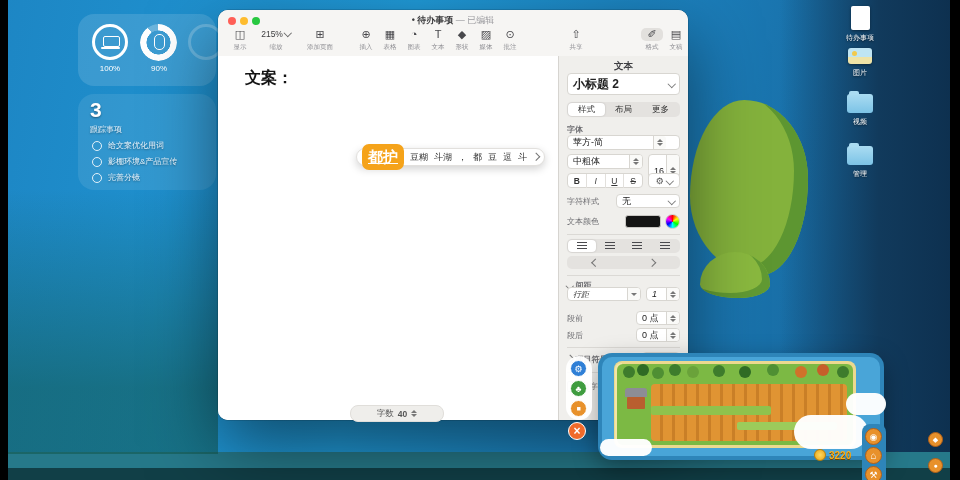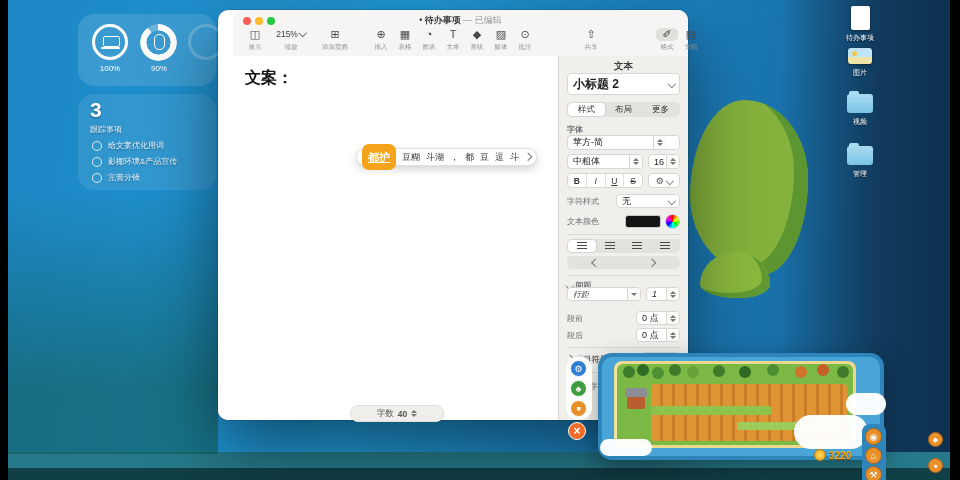--- a/index.html
+++ b/index.html
@@ -19,36 +19,36 @@
   .ring-90{background:conic-gradient(#fff 0 90%,rgba(255,255,255,.25) 90% 100%);
            -webkit-mask:radial-gradient(closest-side,transparent 64%,#000 66%);
            mask:radial-gradient(closest-side,transparent 64%,#000 66%);width:37px;height:37px;}
   .ring-dim{border:3.5px solid rgba(255,255,255,.22);}
   .pct{font-size:8px;color:#fff;text-align:center;width:38px;position:absolute;}
   .rem-circle{width:8px;height:8px;border:1.4px solid rgba(255,255,255,.85);border-radius:50%;display:inline-block;}
   .rem-text{font-size:8px;color:#eaf6ff;text-shadow:0 1px 2px rgba(0,0,0,.4);}
   
   .window{left:218px;top:10px;width:470px;height:410px;background:#fff;border-radius:10px;
           box-shadow:0 28px 70px rgba(0,0,0,.5), 0 0 0 .5px rgba(0,0,0,.25);z-index:10;}
-  .chrome{left:0;top:0;right:0;height:46px;background:#f6f5f3;border-radius:10px 10px 0 0;border-bottom:1px solid #d6d4d0;margin-left:15px;}
+  .chrome{left:0;top:0;right:0;height:46px;background:#f6f5f3;border-radius:10px 10px 0 0;border-bottom:1px solid #d6d4d0;}
   .light{width:8px;height:8px;border-radius:50%;top:7px;}
   .wtitle{top:4px;left:0;right:0;text-align:center;font-size:9px;color:#3c3c3e;font-weight:bold;}
   .wtitle .dim{color:#9b9b9f;font-weight:normal;}
   .tbtn{top:18px;width:28px;text-align:center;cursor:default;}
   .tic{font-size:11px;color:#48484c;height:13px;line-height:13px;}
   .tlb{font-size:6.5px;color:#8e8e93;margin-top:2px;white-space:nowrap;}
   .pillbg{background:#e2e0dd;border-radius:5px;}
   
   .doc-heading{font-size:16px;font-weight:bold;color:#141414;}
   .doc-line{font-size:10.5px;font-weight:bold;color:#1c1c1c;line-height:17px;white-space:nowrap;}
   .composing{border-bottom:1.5px solid #2c67d9;padding-bottom:0px;}
   .caret{display:inline-block;width:1.5px;height:11px;background:#000;vertical-align:-2px;}
   .imebar{background:#fff;border:1px solid #e2e0dd;border-radius:9px;box-shadow:0 3px 8px rgba(0,0,0,.18);
           display:flex;align-items:center;padding:1px 5px;gap:6px;height:14px;}
-  .imepill{color:#fff;font-size:11px;font-weight:bold;border-radius:7px;padding:7px 6px;line-height:12px;text-decoration:underline;}
+  .imepill{color:#fff;font-size:15px;font-weight:bold;border-radius:7px;padding:7px 6px;line-height:12px;text-decoration:underline;}
   .cand{font-size:9px;color:#333;white-space:nowrap;}
   .statuspill{background:#efeeeb;border:1px solid #e0deda;border-radius:8px;height:15px;display:flex;
               align-items:center;justify-content:center;gap:4px;font-size:8.5px;color:#555;}
   
   .sidebar{right:0;top:46px;width:129px;bottom:0;background:#f0efec;border-left:1px solid #d6d4d0;border-radius:0 0 10px 0;}
   .sb-h{font-size:9.5px;color:#3e3e42;font-weight:bold;text-align:center;}
   .fld{background:#fff;border:1px solid #d8d6d1;border-radius:4px;display:flex;align-items:center;
        font-size:9px;color:#222;padding:0 5px;box-sizing:border-box;}
   .lab{font-size:8px;color:#6e6e72;}
   .seg{background:#e4e2df;border-radius:5px;display:flex;padding:1px;box-sizing:border-box;}
@@ -259,21 +259,21 @@
         </span>
     </div>
 
     <div class="abs fld" style="left:8px;top:98px;width:76px;height:15px;padding-right:0;">
       <span>中粗体</span>
       <span class="step" style="margin-left:auto;">
           <span class="tri-u"></span>
           <span class="tri-d"></span>
         </span>
     </div>
-    <div class="abs fld" style="left:89px;right:8px;top:98px;height:15px;padding-right:0;">
+    <div class="abs fld" style="left:89px;right:8px;top:98px;height:33px;padding-right:0;">
       <span>16</span>
       <span class="step" style="margin-left:auto;">
           <span class="tri-u"></span>
           <span class="tri-d"></span>
         </span>
     </div>
 
     <div class="abs fld" style="left:8px;top:117px;width:76px;height:15px;padding:0;">
       <span class="btncell" style="font-weight:bold;">B</span>
       <span class="btncell" style="font-style:italic;border-left:1px solid #e2e0dc;">I</span>

